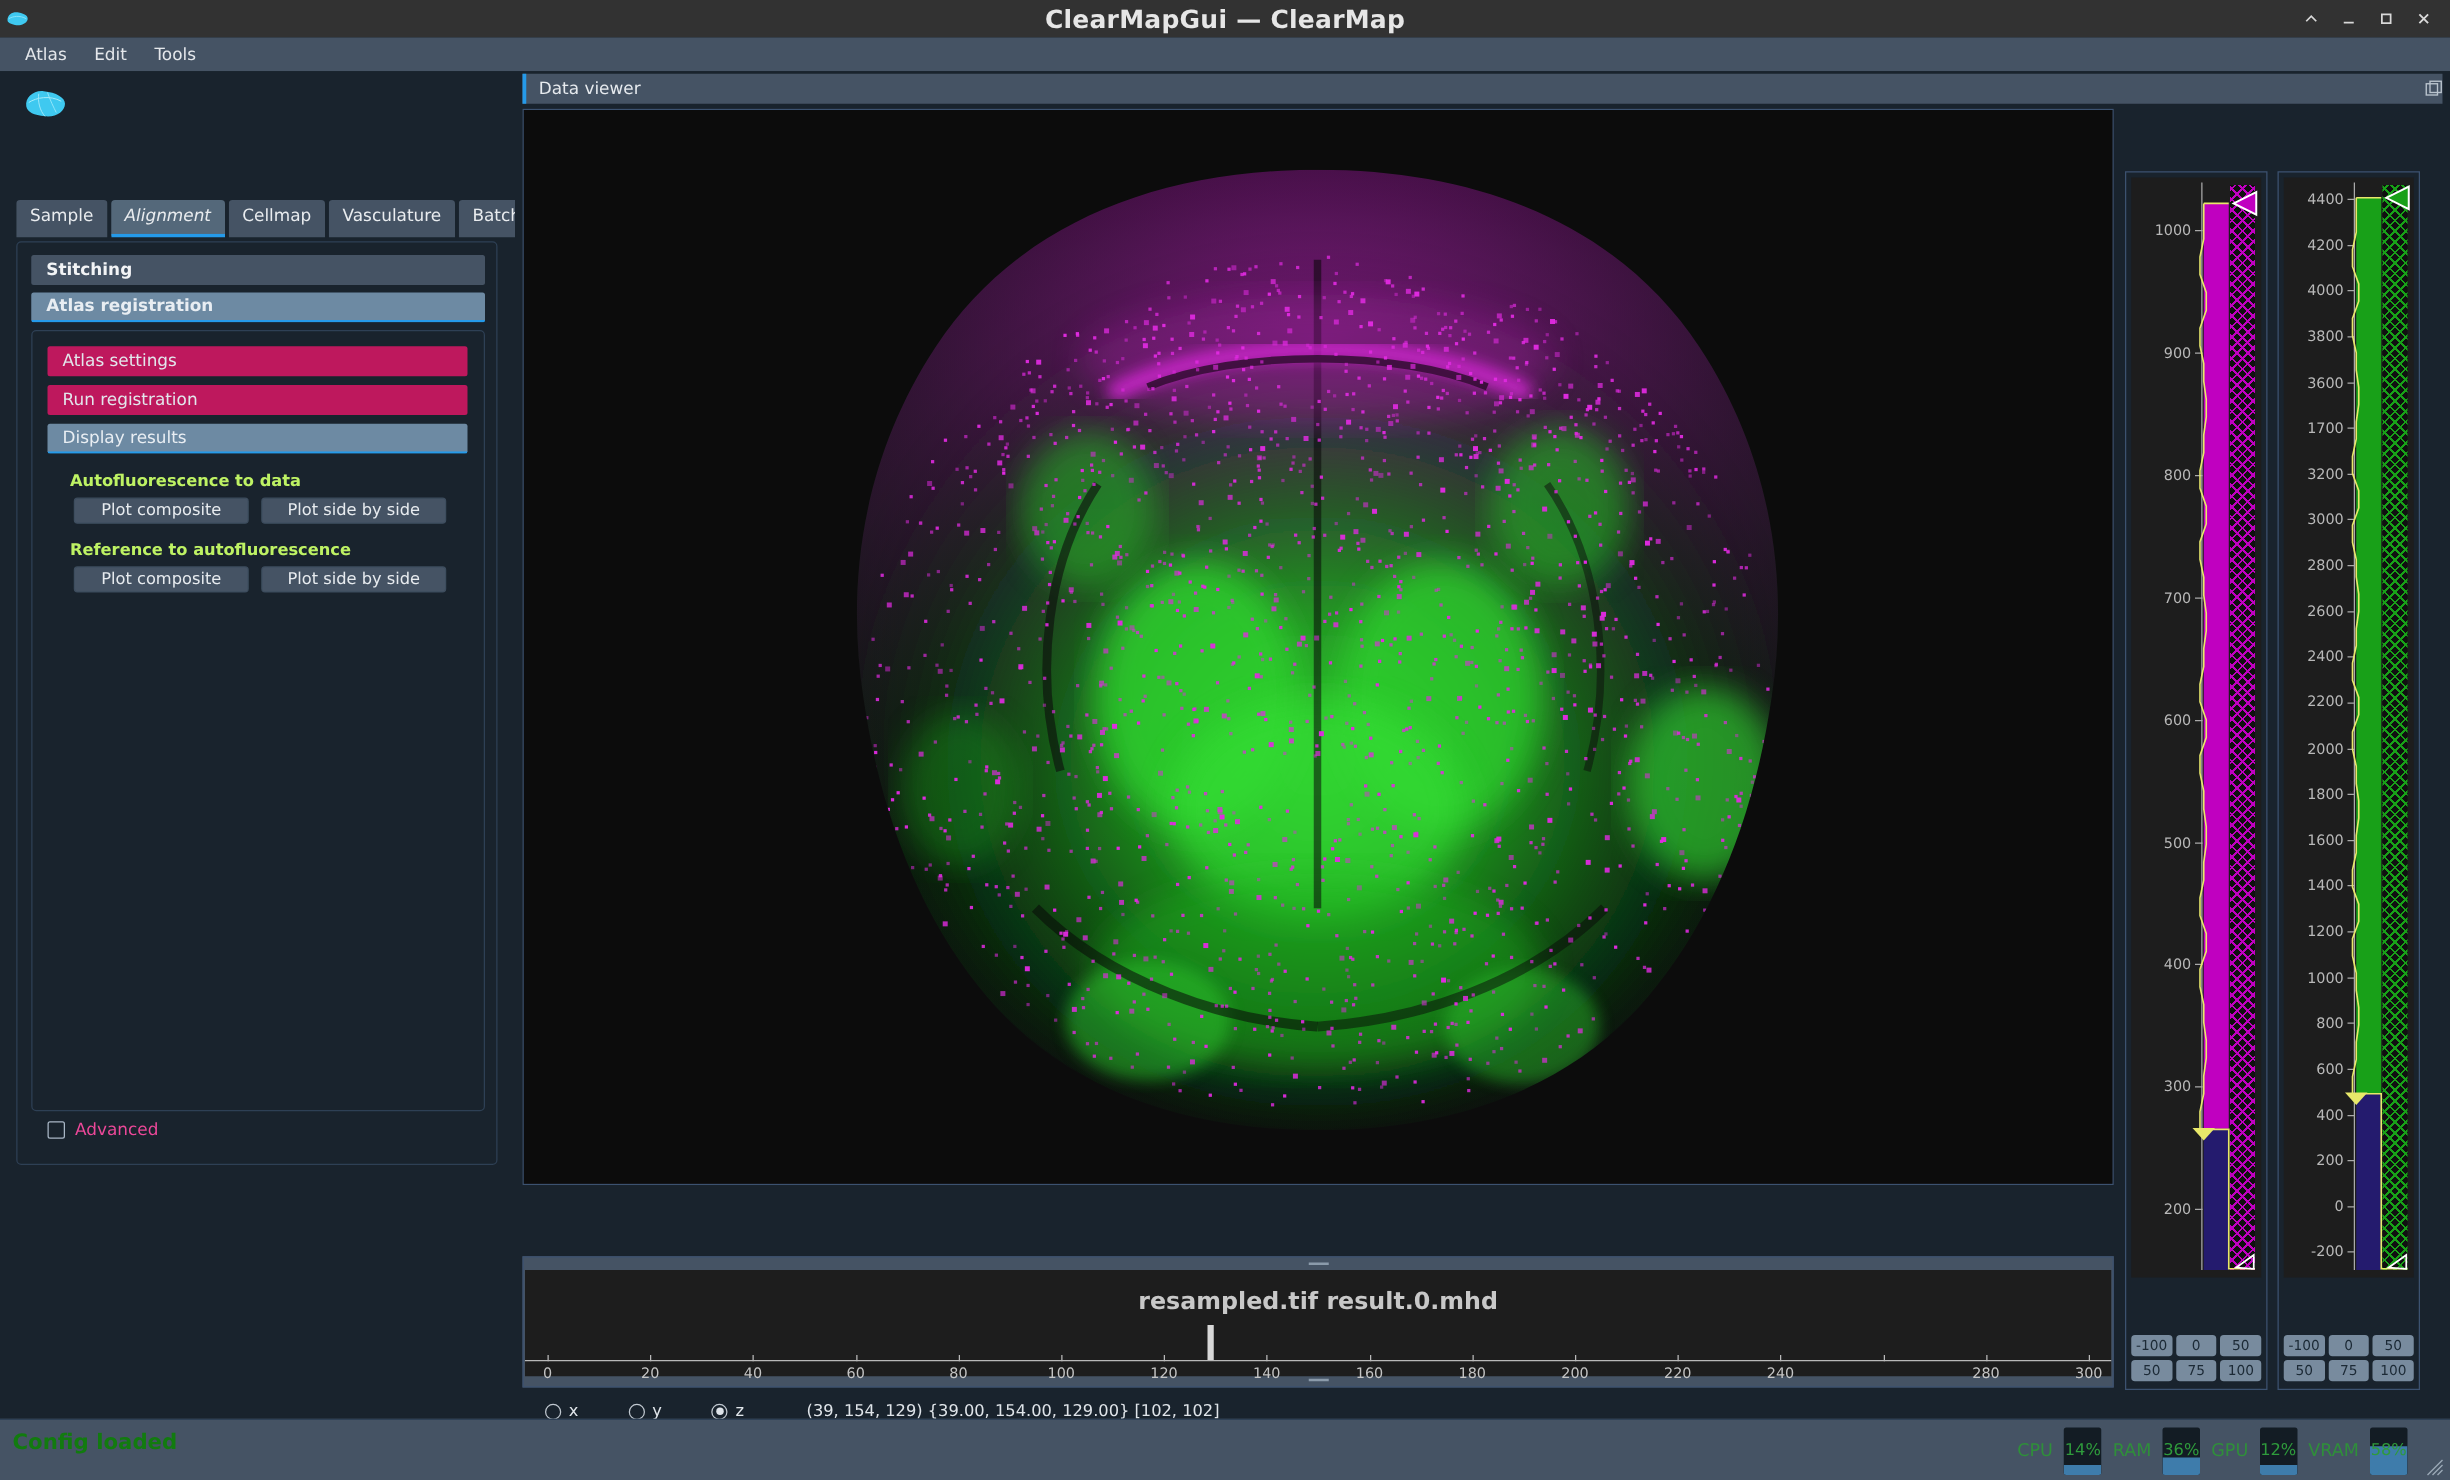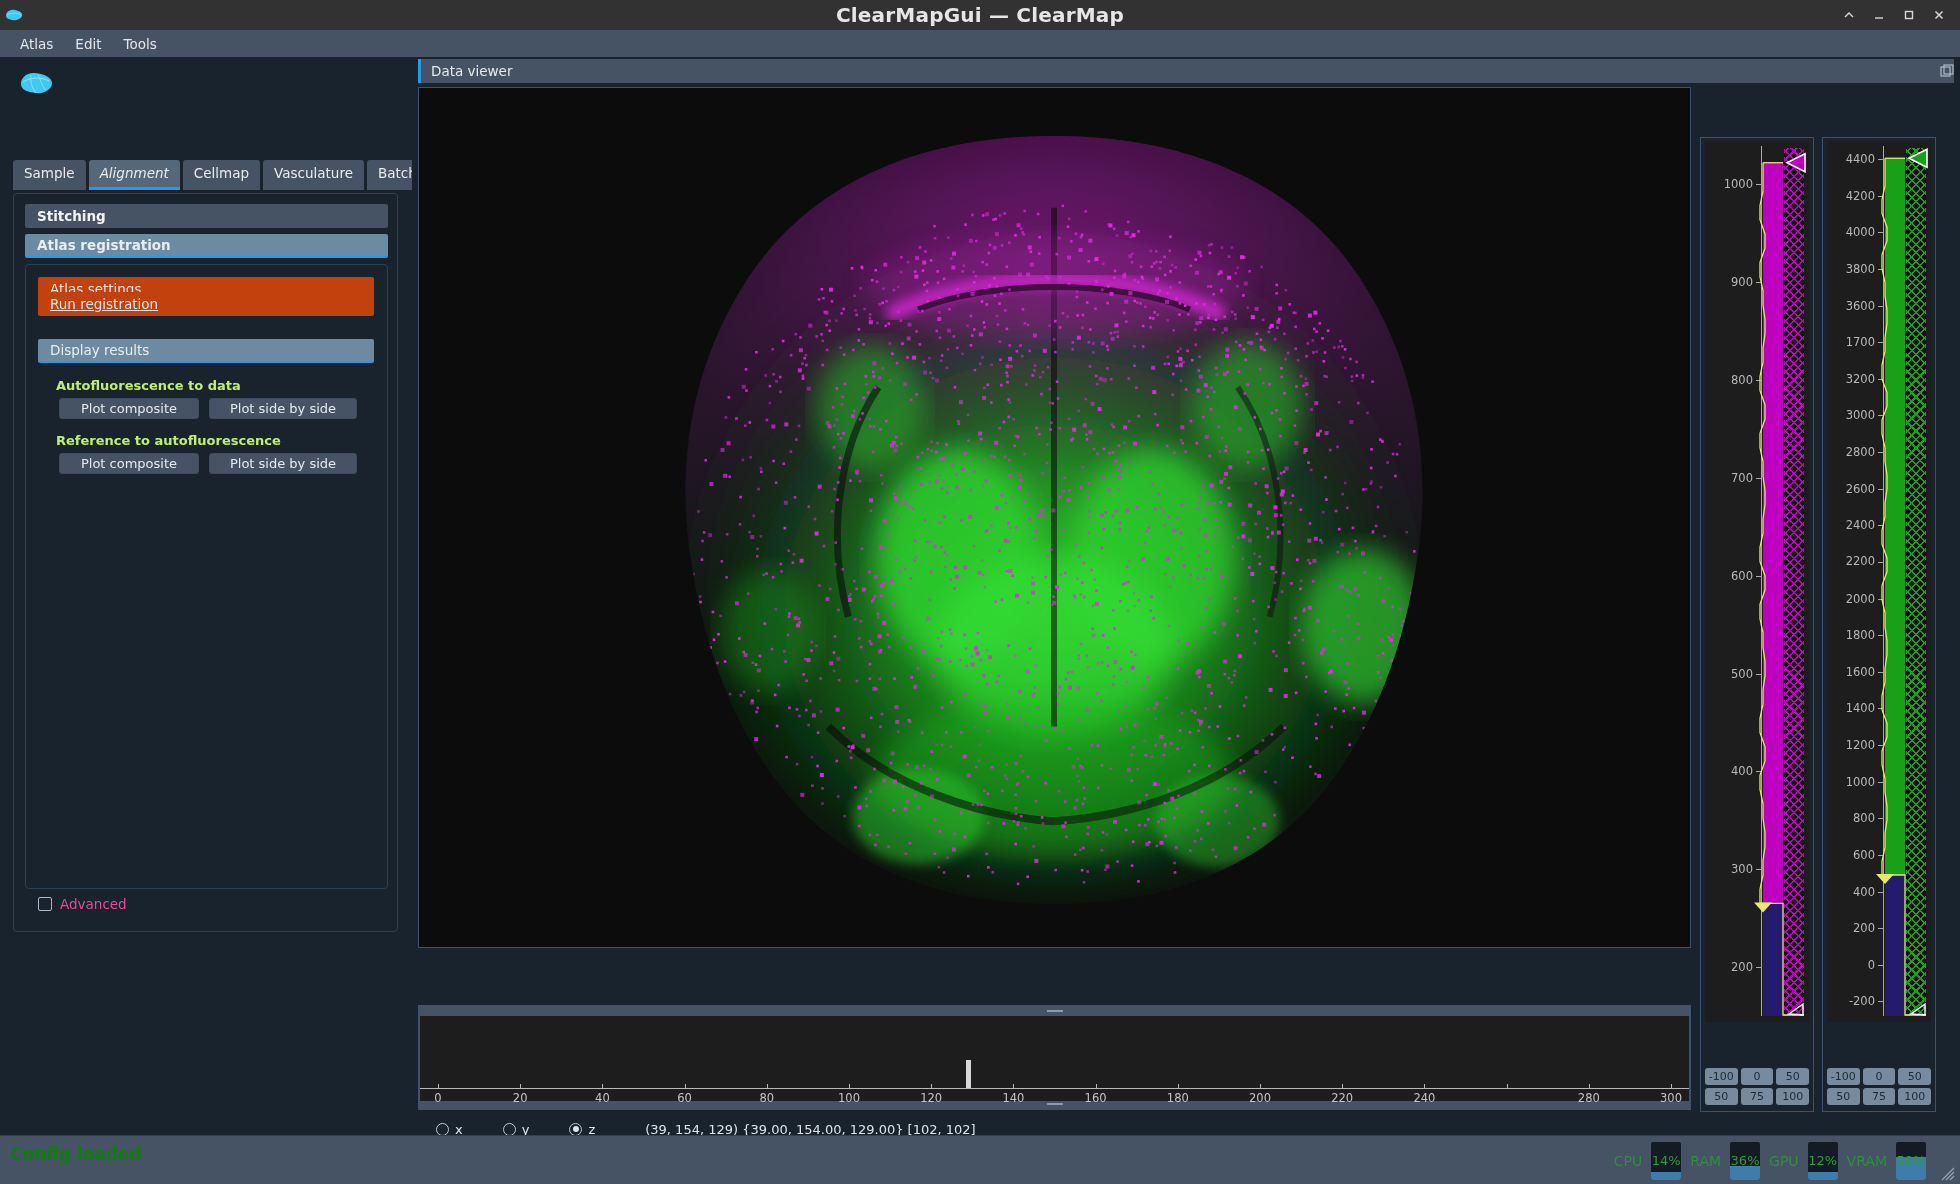--- a/index.html
+++ b/index.html
@@ -81,21 +81,21 @@
   .section-header.selected {
     background: #6d8aa3; color: #e8edf2; border-bottom: 2px solid #259ae9;
   }
 
   #subpanel {
     border: 1px solid #2e4055; border-radius: 4px;
     width: 363px; height: 625px; position: relative; background: #19232d;
   }
   .subitem {
     position: absolute; left: 12px; width: 336px; height: 24px;
-    background: #c2410c; color: #e2e7ec; font-size: 13.5px;
+    background: #be185d; color: #e2e7ec; font-size: 13.5px;
     display: flex; align-items: center; padding-left: 12px;
     border-radius: 2px; cursor: pointer;
   }
   .subitem.selected {
     background: #6d8aa3; color: #e9eef3; border-bottom: 2px solid #259ae9;
   }
   .grouplabel {
     position: absolute; color: #bef264; font-size: 13px; font-weight: bold;
   }
   .pbtn {
@@ -308,21 +308,21 @@
     <div class="tab">Batch</div>
   </div>
 
   <div id="panel-frame">
     <div id="panel-inner">
       <div class="section-header">Stitching</div>
       <div class="section-header selected">Atlas registration</div>
 
       <div id="subpanel">
         <div class="subitem" style="top:12px;">Atlas settings</div>
-        <div class="subitem" style="top:27px;text-decoration:underline;">Run registration</div>
+        <div class="subitem" style="top:43px;">Run registration</div>
         <div class="subitem selected" style="top:74px;">Display results</div>
 
         <div class="grouplabel" style="left:30px; top:113px;">Autofluorescence to data</div>
         <div class="pbtn" style="left:33px; top:133px; width:140px;">Plot composite</div>
         <div class="pbtn" style="left:183px; top:133px; width:148px;">Plot side by side</div>
 
         <div class="grouplabel" style="left:30px; top:168px;">Reference to autofluorescence</div>
         <div class="pbtn" style="left:33px; top:188px; width:140px;">Plot composite</div>
         <div class="pbtn" style="left:183px; top:188px; width:148px;">Plot side by side</div>
       </div>
@@ -2087,20 +2087,21 @@
             <rect x="646.0" y="714.1" width="2.6" height="2.6" opacity="0.76"></rect>
           </g>
       </g>
     </svg>
   </div>
 
   <div id="scrub-frame">
     <div class="grip" style="top:4px;"></div>
     <div class="grip" style="bottom:4px;"></div>
     <div id="scrub-inner">
+      <div id="scrub-title">resampled.tif result.0.mhd</div>
       <div id="scrub-handle" style="left: 546.19px;"></div>
       <div id="scrub-axis"></div>
       <div id="scrub-ticks">
           <div class="scrub-tick" style="left: 18px;"></div>
           <div class="scrub-lbl" style="left: 18px;">0</div>
           <div class="scrub-tick" style="left: 100.2px;"></div>
           <div class="scrub-lbl" style="left: 100.2px;">20</div>
           <div class="scrub-tick" style="left: 182.4px;"></div>
           <div class="scrub-lbl" style="left: 182.4px;">40</div>
           <div class="scrub-tick" style="left: 264.6px;"></div>

